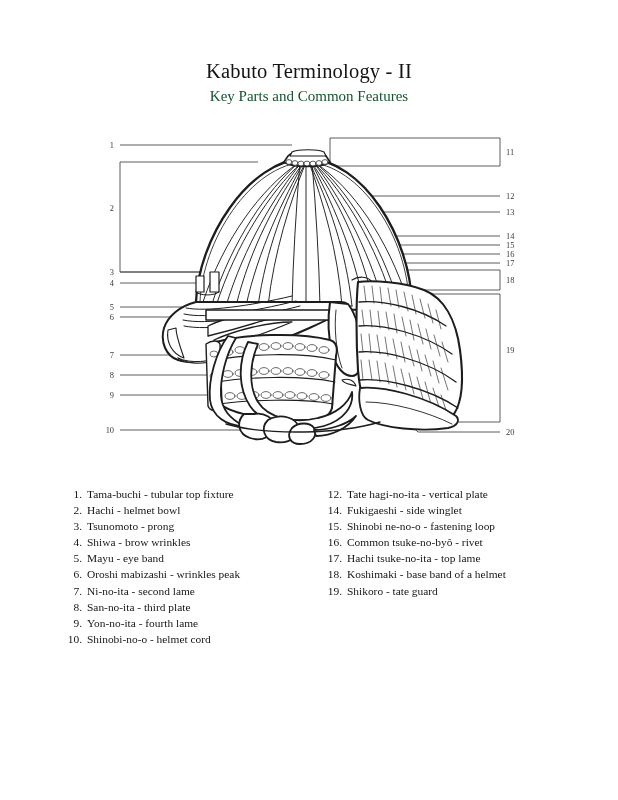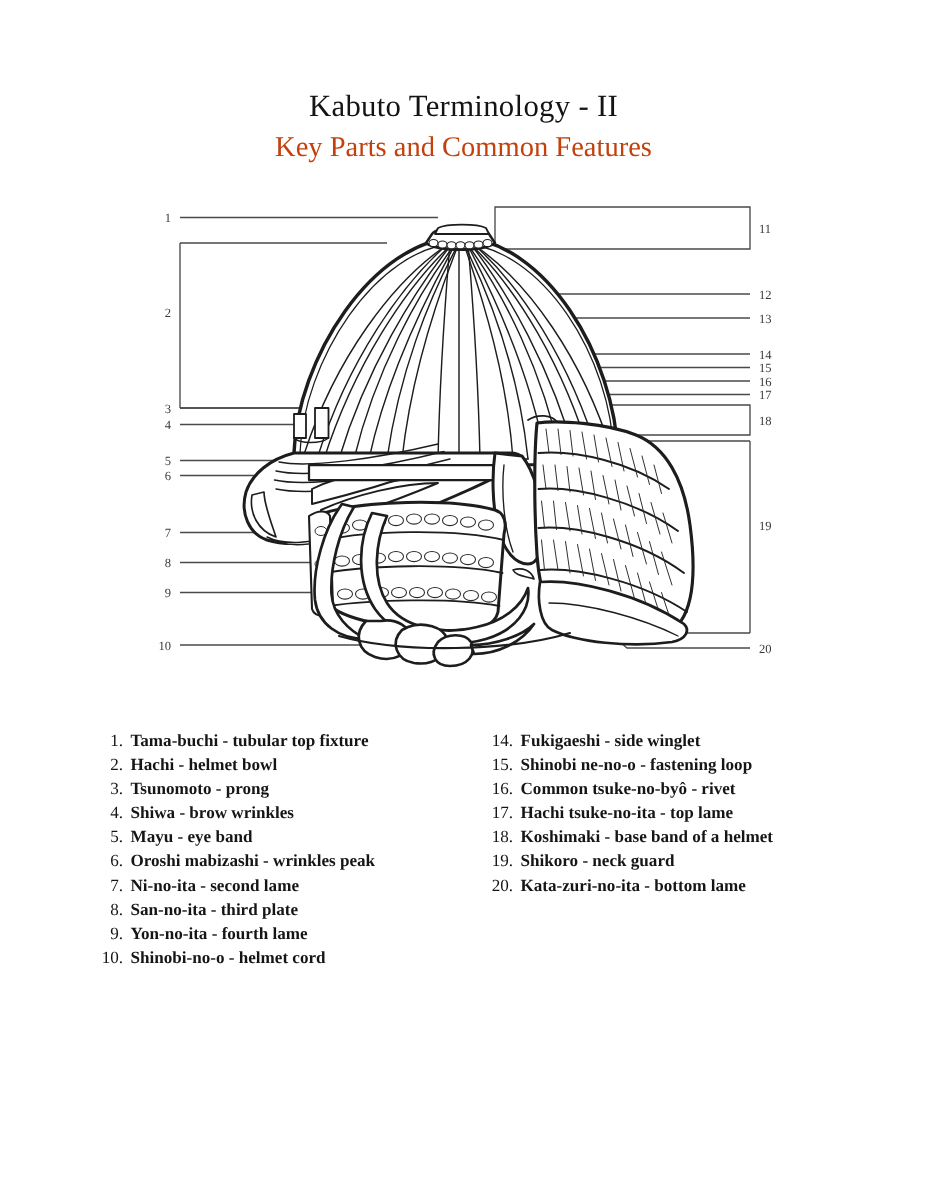--- a/index.html
+++ b/index.html
@@ -25,23 +25,23 @@
     width: 618px;
     text-align: center;
   }
   #page-title {
     font-size: 20.5px;
     letter-spacing: 0.2px;
     color: #141414;
     line-height: 1.15;
   }
   #page-subtitle {
-    font-size: 19px;
+    font-size: 15px;
     margin-top: 4px;
-    color: #c2410c;
+    color: #14532d;
     line-height: 1.15;
   }
 
   
   #figure {
     position: absolute;
     top: 130px;
     left: 0;
     width: 618px;
     height: 330px;
@@ -74,21 +74,20 @@
     white-space: nowrap;
   }
   .legend-num {
     width: 19px;
     text-align: right;
     margin-right: 5px;
     flex: 0 0 auto;
   }
   .legend-text {
     flex: 0 0 auto;
-    font-weight: bold;
   }
 </style>
 </head>
 <body>
 
 <div id="title-block">
   <div id="page-title">Kabuto Terminology - II</div>
   <div id="page-subtitle">Key Parts and Common Features</div>
 </div>
 
@@ -479,20 +478,24 @@
       <span class="legend-text">Yon-no-ita - fourth lame</span>
     </div>
     <div class="legend-row">
       <span class="legend-num">10.</span>
       <span class="legend-text">Shinobi-no-o - helmet cord</span>
     </div>
   </div>
 
   <div class="legend-col" id="legend-col-right">
     <div class="legend-row">
+      <span class="legend-num">12.</span>
+      <span class="legend-text">Tate hagi-no-ita - vertical plate</span>
+    </div>
+    <div class="legend-row">
       <span class="legend-num">14.</span>
       <span class="legend-text">Fukigaeshi - side winglet</span>
     </div>
     <div class="legend-row">
       <span class="legend-num">15.</span>
       <span class="legend-text">Shinobi ne-no-o - fastening loop</span>
     </div>
     <div class="legend-row">
       <span class="legend-num">16.</span>
       <span class="legend-text">Common tsuke-no-byô - rivet</span>
@@ -500,20 +503,16 @@
     <div class="legend-row">
       <span class="legend-num">17.</span>
       <span class="legend-text">Hachi tsuke-no-ita - top lame</span>
     </div>
     <div class="legend-row">
       <span class="legend-num">18.</span>
       <span class="legend-text">Koshimaki - base band of a helmet</span>
     </div>
     <div class="legend-row">
       <span class="legend-num">19.</span>
-      <span class="legend-text">Shikoro - neck guard</span>
-    </div>
-    <div class="legend-row">
-      <span class="legend-num">20.</span>
-      <span class="legend-text">Kata-zuri-no-ita - bottom lame</span>
+      <span class="legend-text">Shikoro - tate guard</span>
     </div>
   </div>
 </div>
 
 </body></html>

